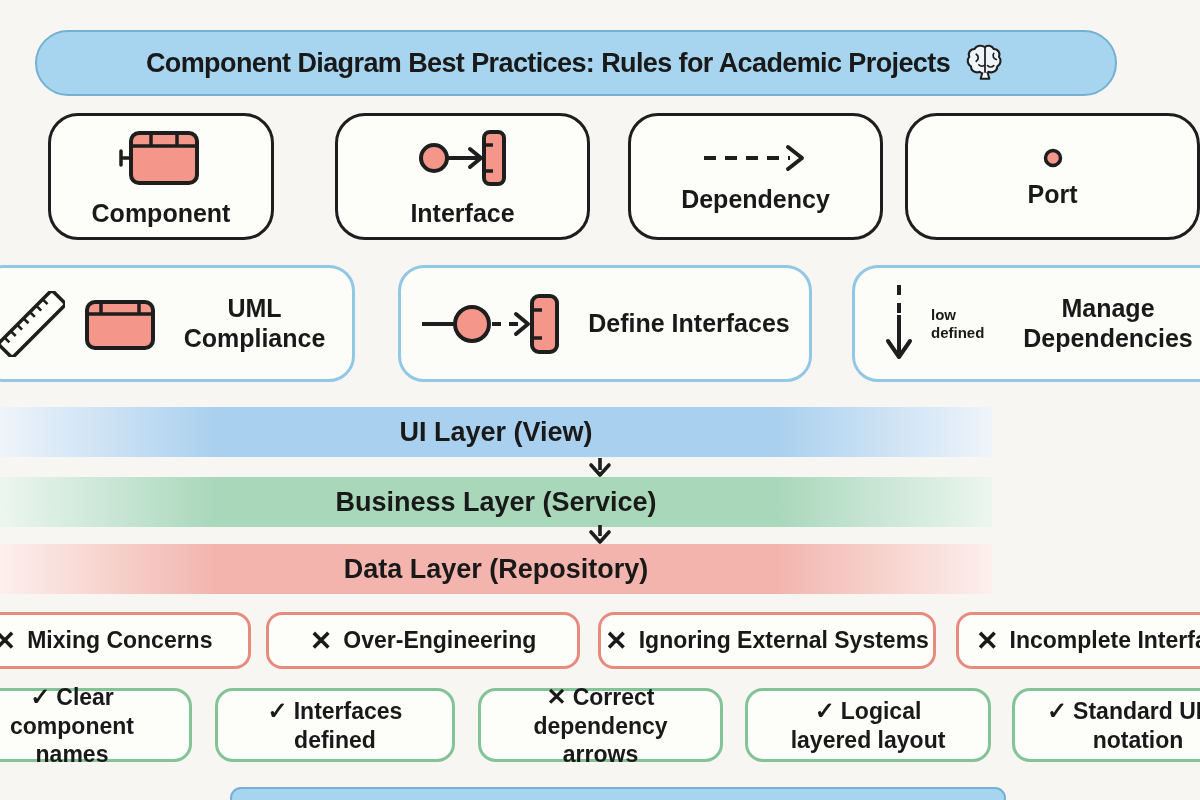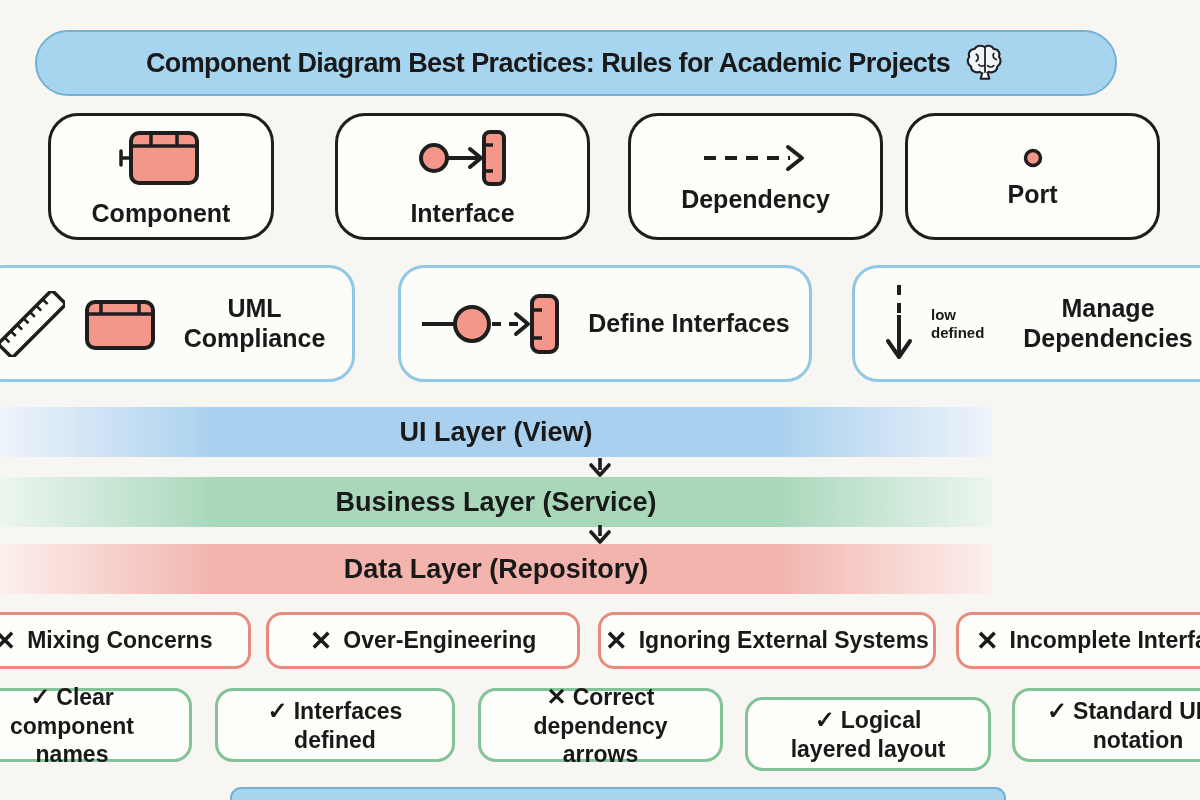--- a/index.html
+++ b/index.html
@@ -93,21 +93,21 @@
   <div class="ncard" style="left:620px;width:255px;margin-left:8px;">
     <span>
       <svg width="120" height="36" viewBox="0 0 120 36">
         <path d="M8 18h86" stroke="#1e1e1e" stroke-width="4" stroke-dasharray="12 9"></path>
         <path d="M92 7l14 11-14 11" fill="none" stroke="#1e1e1e" stroke-width="4" stroke-linecap="round" stroke-linejoin="round"></path>
       </svg>
     </span>
     <span class="lbl">Dependency</span>
   </div>
 
-  <div class="ncard" style="left:905px;width:255px;">
+  <div class="ncard" style="left:905px;width:295px;border-radius:32px;">
     <span>
       <svg width="26" height="26" viewBox="0 0 26 26">
         <circle cx="13" cy="13" r="7.5" fill="#f4968a" stroke="#1e1e1e" stroke-width="3.5"></circle>
       </svg>
     </span>
     <span class="lbl">Port</span>
   </div>
 
   <div class="pcard" style="left:-22px;width:377px;">
     <span>
@@ -194,21 +194,21 @@
 
   <div class="cbox" style="left:-48px;width:240px;">
     <span><span class="mark">✓</span><span>Clear component names</span></span>
   </div>
   <div class="cbox" style="left:215px;width:240px;">
     <span><span class="mark">✓</span><span>Interfaces defined</span></span>
   </div>
   <div class="cbox" style="left:478px;width:245px;">
     <span><span class="mark">✕</span><span>Correct dependency arrows</span></span>
   </div>
-  <div class="cbox" style="left:745px;width:246px;margin-top:9px;">
+  <div class="cbox" style="left:745px;width:246px;">
     <span><span class="mark">✓</span><span>Logical layered layout</span></span>
   </div>
   <div class="cbox" style="left:1012px;width:252px;">
     <span><span class="mark">✓</span><span>Standard UML notation</span></span>
   </div>
 
   <div class="bottom-bar"></div>
 
 </div>
 

